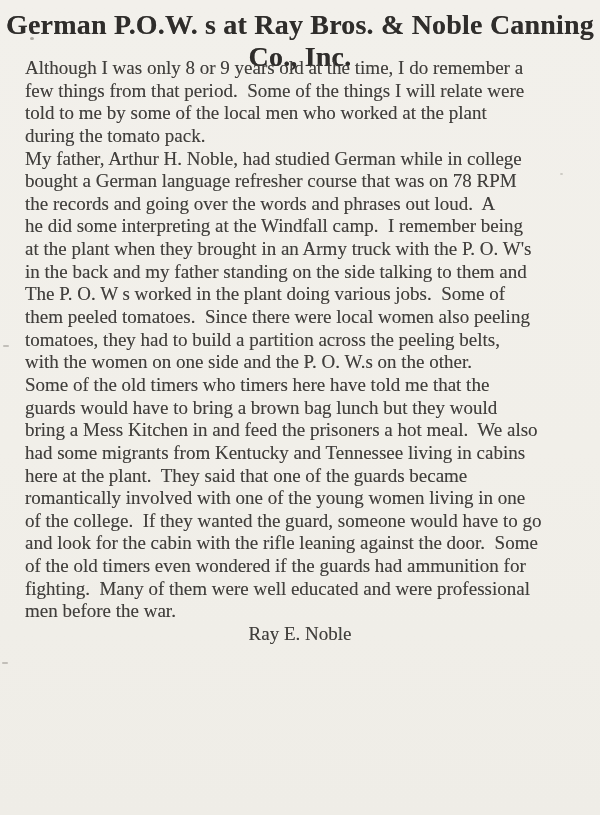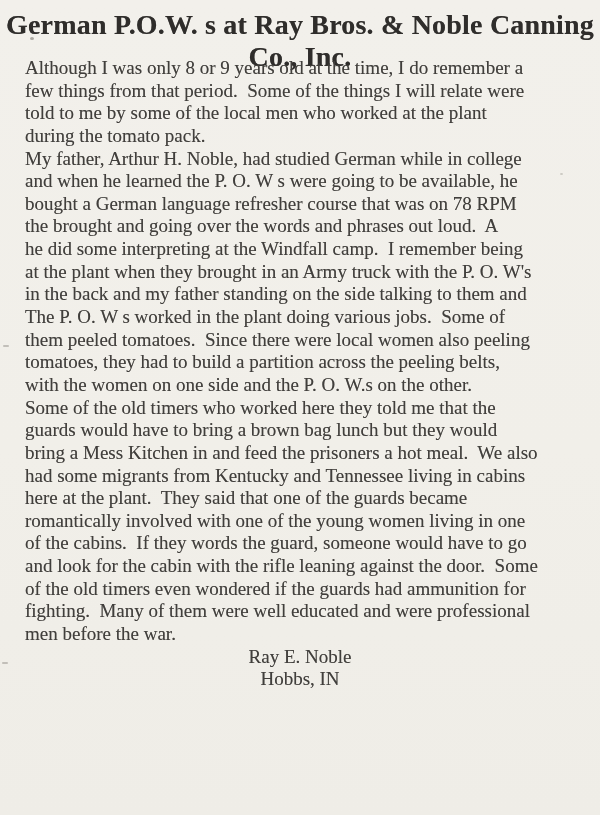--- a/index.html
+++ b/index.html
@@ -70,44 +70,42 @@
 
   <h1 class="title">German P.O.W. s at Ray Bros. &amp; Noble Canning Co., Inc.</h1>
 
   <div class="body-block">
 
     <div class="line">Although I was only 8 or 9 years old at the time, I do remember a</div>
       <div class="line">few things from that period.  Some of the things I will relate were</div>
       <div class="line">told to me by some of the local men who worked at the plant</div>
       <div class="line">during the tomato pack.</div>
       <div class="line">My father, Arthur H. Noble, had studied German while in college</div>
-      <div class="line">and when he learned the P. O. W s were going to be available, he</div>
       <div class="line">bought a German language refresher course that was on 78 RPM</div>
-      <div class="line">the brought and going over the words and phrases out loud.  A</div>
+      <div class="line">the records and going over the words and phrases out loud.  A</div>
       <div class="line">he did some interpreting at the Windfall camp.  I remember being</div>
       <div class="line">at the plant when they brought in an Army truck with the P. O. W's</div>
       <div class="line">in the back and my father standing on the side talking to them and</div>
       <div class="line">The P. O. W s worked in the plant doing various jobs.  Some of</div>
       <div class="line">them peeled tomatoes.  Since there were local women also peeling</div>
       <div class="line">tomatoes, they had to build a partition across the peeling belts,</div>
       <div class="line">with the women on one side and the P. O. W.s on the other.</div>
-      <div class="line">Some of the old timers who worked here they told me that the</div>
+      <div class="line">Some of the old timers who timers here have told me that the</div>
       <div class="line">guards would have to bring a brown bag lunch but they would</div>
       <div class="line">bring a Mess Kitchen in and feed the prisoners a hot meal.  We also</div>
       <div class="line">had some migrants from Kentucky and Tennessee living in cabins</div>
       <div class="line">here at the plant.  They said that one of the guards became</div>
       <div class="line">romantically involved with one of the young women living in one</div>
-      <div class="line">of the cabins.  If they words the guard, someone would have to go</div>
+      <div class="line">of the college.  If they wanted the guard, someone would have to go</div>
       <div class="line">and look for the cabin with the rifle leaning against the door.  Some</div>
       <div class="line">of the old timers even wondered if the guards had ammunition for</div>
       <div class="line">fighting.  Many of them were well educated and were professional</div>
       <div class="line">men before the war.</div>
       <div class="signature">
       <div>Ray E. Noble</div>
-      <div>Hobbs, IN</div>
     </div>
   </div>
 
   <div class="speck s1"></div>
   <div class="speck s2"></div>
   <div class="speck s3"></div>
   <div class="speck s4"></div>
 
 </div>
 

